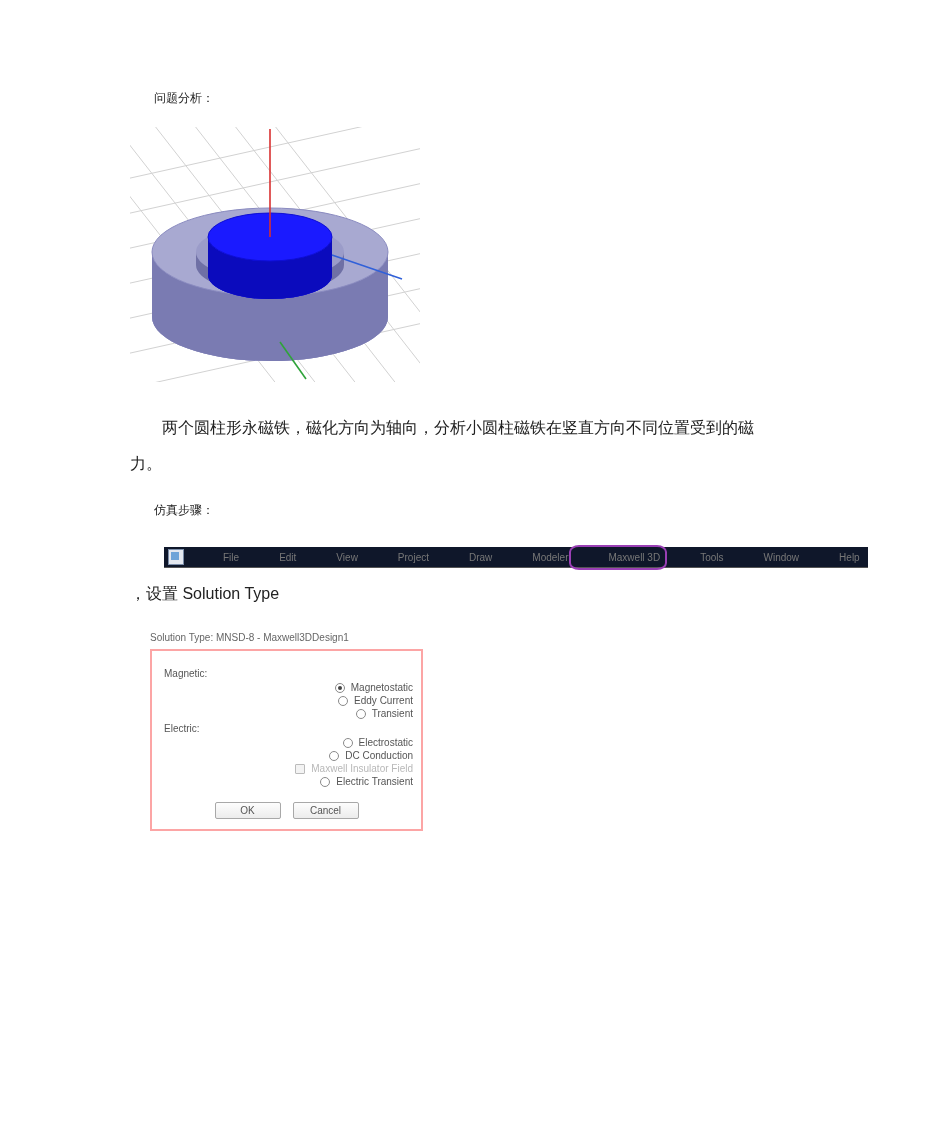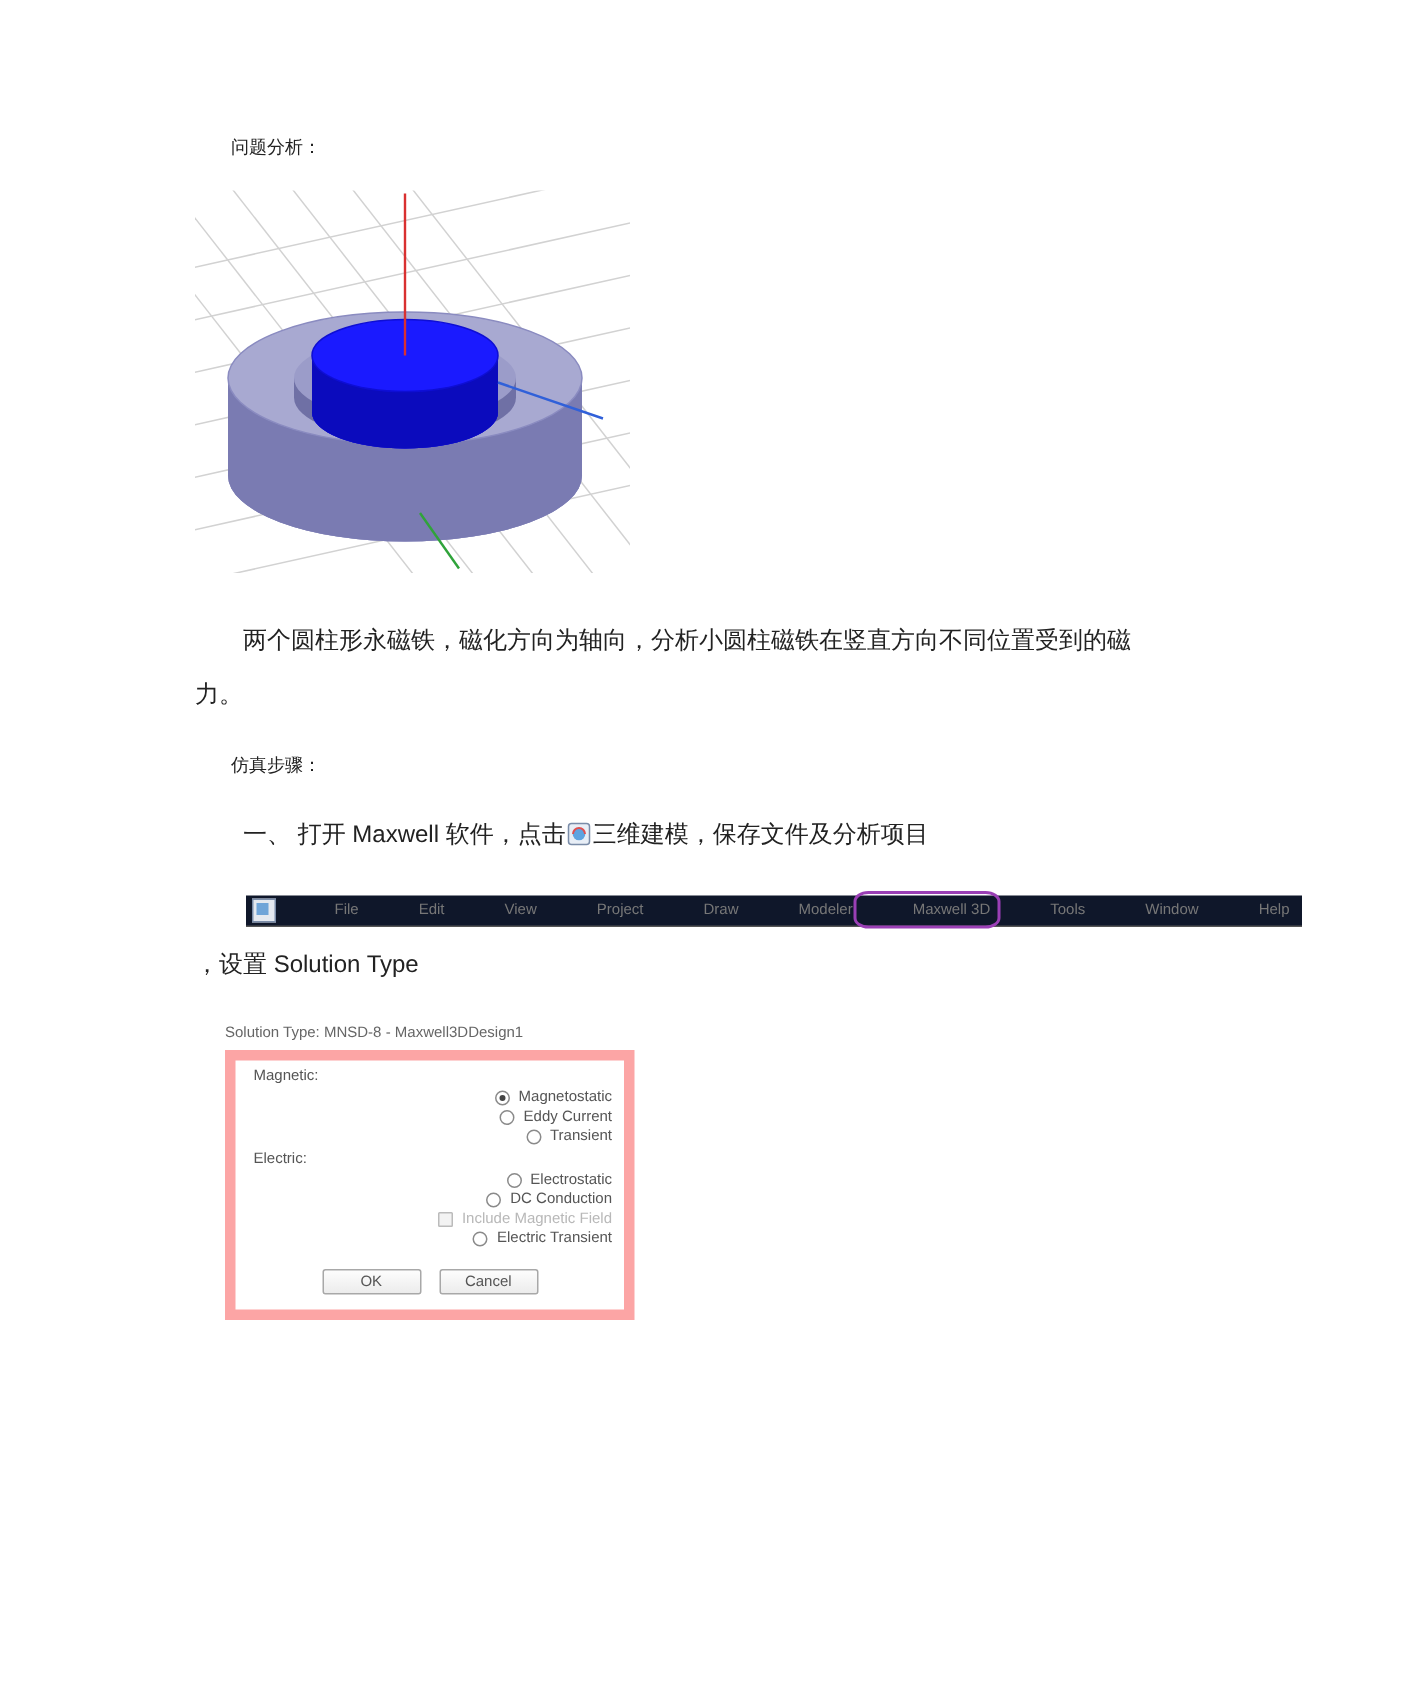--- a/index.html
+++ b/index.html
@@ -85,22 +85,22 @@
     width: 273px;
     font-family: Tahoma, "Segoe UI", Arial, sans-serif;
     color: #555;
   }
   .dialog-title {
     font-size: 10px;
     color: #666;
     margin-bottom: 6px;
   }
   .dialog-box {
-    border: 7px solid #fca5a5;
-    padding: 2px 8px 10px 8px;
+    border: 2px solid #fca5a5;
+    padding: 14px 8px 10px 8px;
     background: #fff;
   }
   .grp-label {
     font-size: 10px;
     color: #555;
     margin: 3px 0 2px 4px;
   }
   .opt {
     display: flex;
     align-items: center;
@@ -209,27 +209,20 @@
       <line x1="150" y1="215" x2="176" y2="252" stroke="#2fa33a" stroke-width="1.6"></line>
       </g>
     </svg>
   </div>
 
   <p class="para just">两个圆柱形永磁铁，磁化方向为轴向，分析小圆柱磁铁在竖直方向不同位置受到的磁</p>
   <p class="para noindent" style="margin-top:-14px;">力。</p>
 
   <p class="heading">仿真步骤：</p>
 
-  <p class="para">
-    <span>一、  打开 Maxwell 软件，点击</span><span class="appicon"><svg width="16" height="16" viewBox="0 0 16 16">
-          <rect x="1" y="1" width="14" height="14" rx="2" fill="#e8eef6" stroke="#7a8ca8"></rect>
-          <circle cx="8" cy="8" r="4.2" fill="#5ea3e0"></circle>
-          <path d="M4 8 A4 4 0 0 1 12 8" fill="none" stroke="#e05050" stroke-width="1.3"></path>
-        </svg></span><span>三维建模，保存文件及分析项目</span>
-  </p>
 
   <p class="para just">
     <span class="menubar">
       <span class="winicon"></span>
       <span class="mi">File</span>
       <span class="mi">Edit</span>
       <span class="mi">View</span>
       <span class="mi">Project</span>
       <span class="mi">Draw</span>
       <span class="mi">Modeler</span>
@@ -261,21 +254,21 @@
       <div class="opt">
           <span class="radio"></span>
           <span>Electrostatic</span>
         </div>
       <div class="opt">
           <span class="radio"></span>
           <span>DC Conduction</span>
         </div>
       <div class="opt disabled">
           <span class="check"></span>
-          <span>Include Magnetic Field</span>
+          <span>Maxwell Insulator Field</span>
         </div>
       <div class="opt">
           <span class="radio"></span>
           <span>Electric Transient</span>
         </div>
 
       <div class="btnrow">
         <div class="btn">OK</div>
         <div class="btn">Cancel</div>
       </div>

